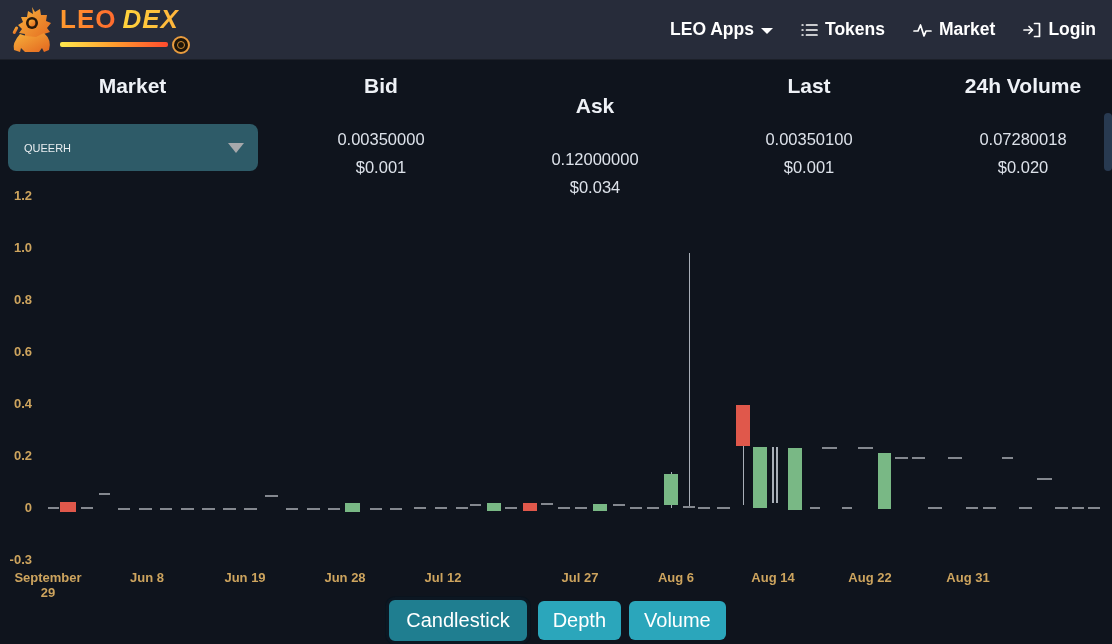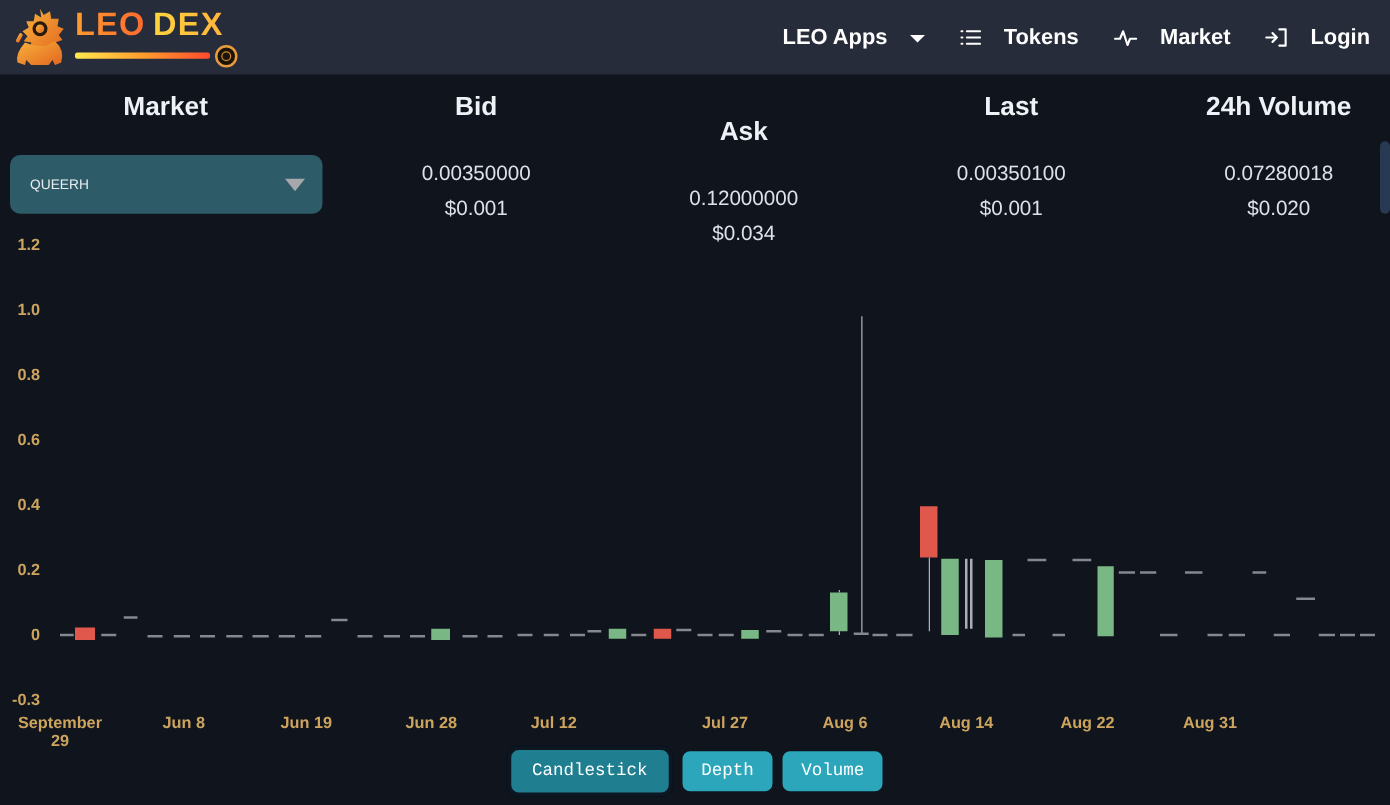--- a/index.html
+++ b/index.html
@@ -18,36 +18,36 @@
   .brand { display:flex; align-items:center; gap:8px; }
   .brand-text { display:flex; flex-direction:column; line-height:1; }
   .brand-words { font-size:26px; font-weight:700; letter-spacing:1px; }
   .brand-leo {
     background:linear-gradient(90deg,#ff9a2e,#ff6a2e);
     -webkit-background-clip:text; background-clip:text; color:transparent;
   }
   .brand-dex {
     margin-left:6px;
     background:linear-gradient(90deg,#ffd43c,#ffb43c);
-    -webkit-background-clip:text; background-clip:text; color:transparent;
+    -webkit-background-clip:text; background-clip:text; color:transparent;font-style:italic;
   }
   .brand-bar-row { display:flex; align-items:center; gap:4px; margin-top:4px; }
   .brand-bar {
     width:108px; height:5px; border-radius:2px;
     background:linear-gradient(90deg,#ffe94e,#ff9d2e,#ff4b2e);
   }
   .brand-coin {
     width:18px; height:18px; border-radius:50%;
     border:2px solid #e89c3f; background:#1c1408;
     display:flex; align-items:center; justify-content:center;
   }
   .brand-coin-inner { width:8px; height:8px; border-radius:50%; border:1.5px solid #cf8a30; }
   .nav-items { display:flex; align-items:center; gap:28px; }
   .nav-item {
-    display:flex; align-items:center; gap:18px; cursor:pointer;
+    display:flex; align-items:center; gap:7px; cursor:pointer;
     color:#ffffff; font-size:17.5px; font-weight:700;
   }
   .caret-down {
     width:0; height:0; border-left:6px solid transparent;
     border-right:6px solid transparent; border-top:6px solid #ffffff;
     margin-top:2px;
   }
   .nav-icon { display:block; }
   
   .col { position:absolute; text-align:center; }
@@ -85,22 +85,22 @@
   .candle-body.down { background:#e0584b; }
   .doji  { position:absolute; height:2px; background:#84888f; }
   .wick  { position:absolute; background:#a9afb8; }
   
   .chart-buttons {
     position:absolute; left:0; top:597px; width:1112px;
     display:flex; justify-content:center; align-items:center; gap:8px;
   }
   .cbtn {
     border:none; cursor:pointer; color:#ffffff;
-    font-family:Liberation Mono, monospace;
-    font-size:14px; background:#2ba6bb;
+    font-family:Liberation Sans, sans-serif;
+    font-size:20px; background:#2ba6bb;
     border-radius:6px; padding:8px 15px;
   }
   .cbtn.active {
     background:#1f7e90; border-radius:9px;
     border:3px solid #0c1722; padding:9px 17px;
     box-shadow:0 0 0 1px #0a131d;
   }
 </style>
 </head>
 <body>

